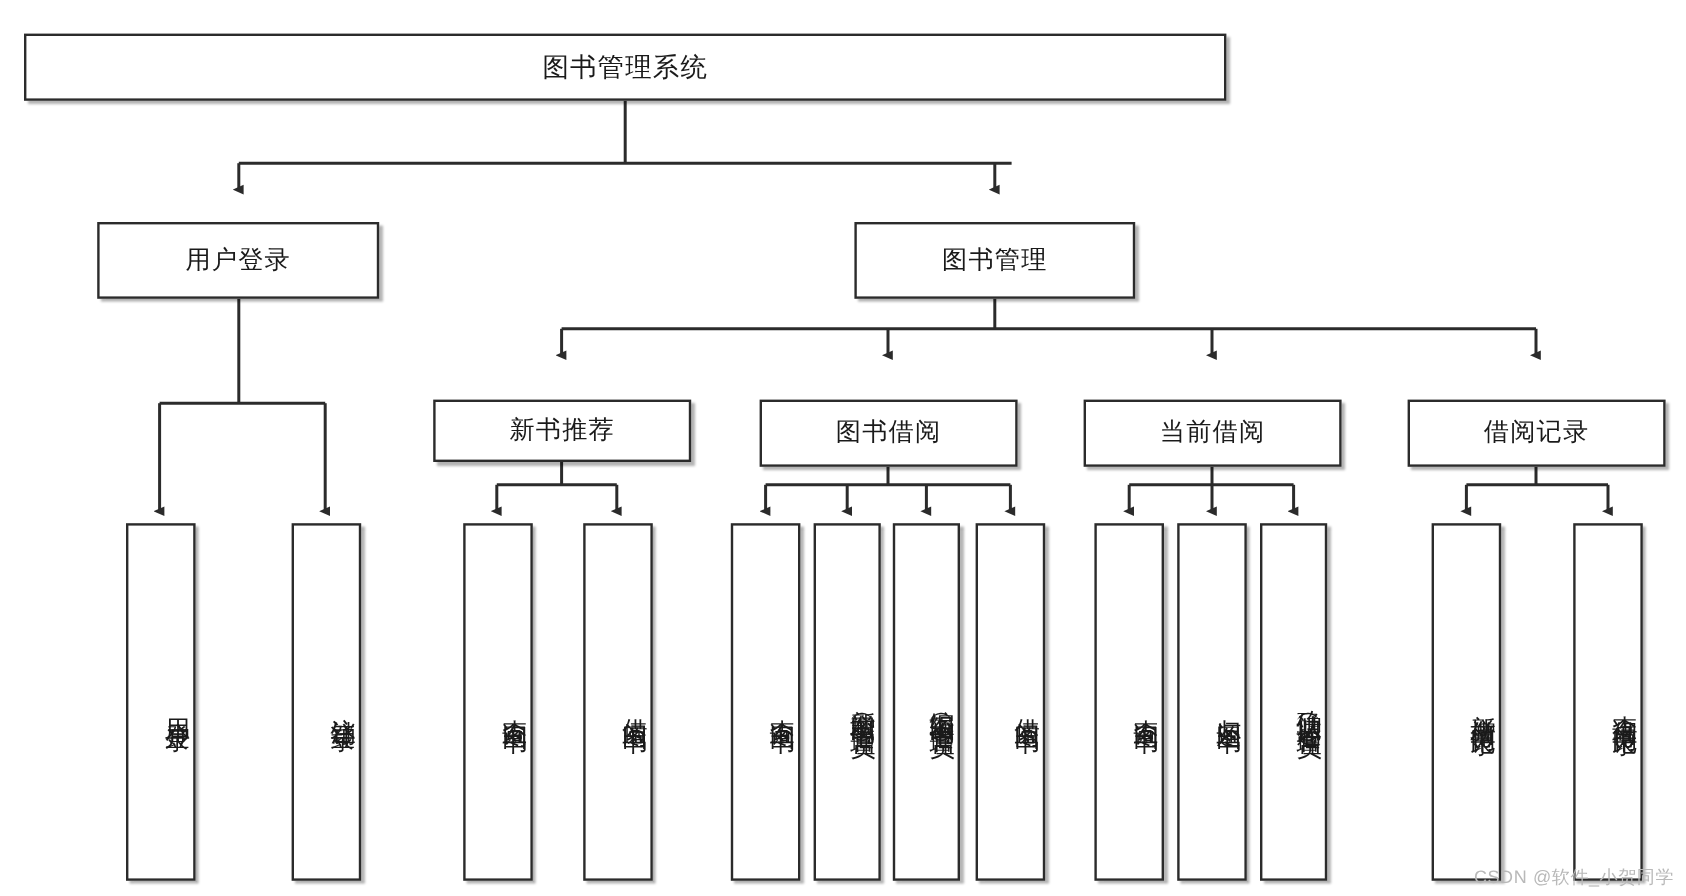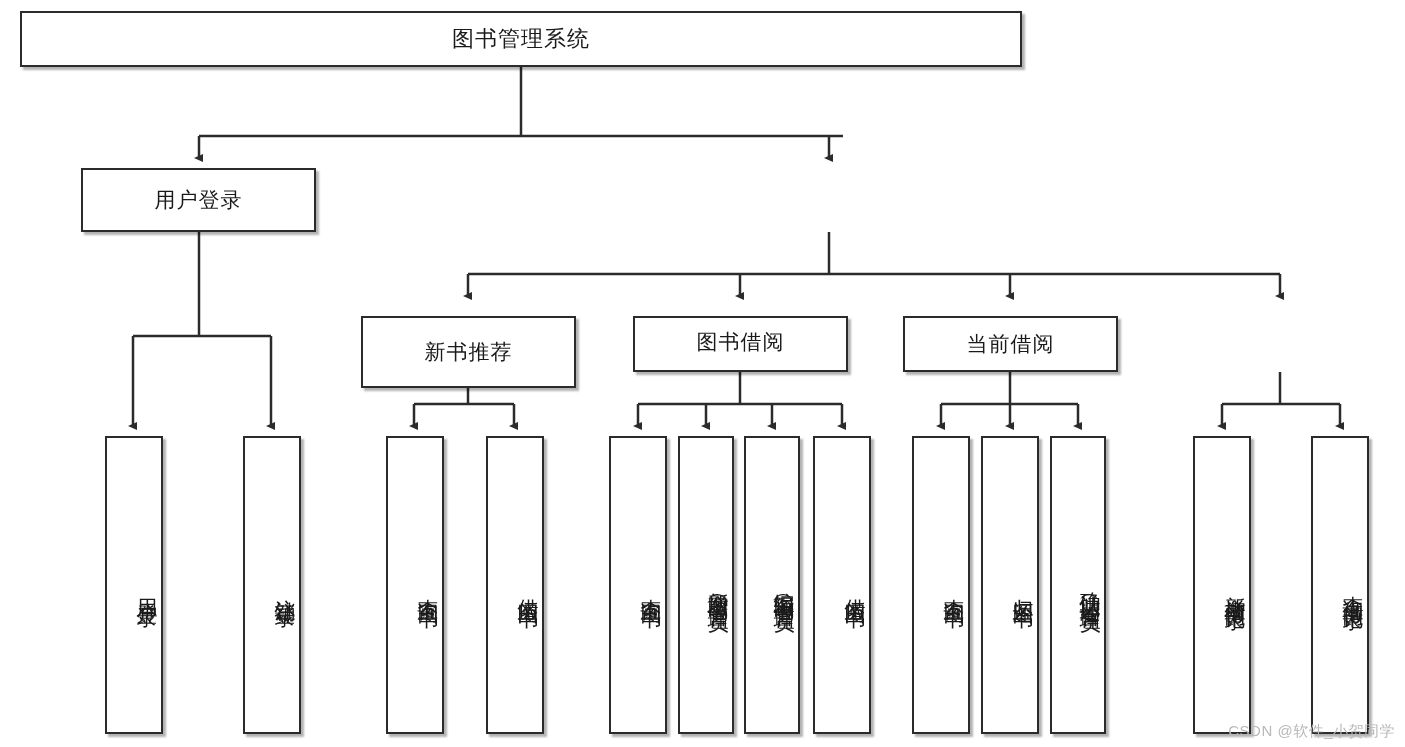--- a/index.html
+++ b/index.html
@@ -33,20 +33,21 @@
     box-shadow: 3px 3px 2px rgba(0,0,0,0.30);
     display: flex;
     align-items: center;
     justify-content: center;
     color: #1a1a1a;
   }
   .node.horiz {
     font-size: 21px;
     letter-spacing: 1px;
     line-height: 1.2;
+    margin-top: 17px;
   }
   .node.root {
     font-size: 22px;
   }
   .node.vert {
     writing-mode: vertical-rl;
     text-orientation: upright;
     font-size: 21px;
     letter-spacing: 3px;
     padding-top: 6px;
@@ -122,29 +123,35 @@
     </g>
   </svg>
 
   <div class="node horiz root" style="left:20px; top:11px; width:1002px; height:56px;">
     <span>图书管理系统</span>
   </div>
 
   <div class="node horiz" style="left:81px; top:168px; width:235px; height:64px;">
     <span>用户登录</span>
   </div>
+  <div class="node horiz" style="left:712px; top:168px; width:234px; height:64px;">
+    <span>图书管理</span>
+  </div>
 
-  <div class="node horiz" style="left:361px; top:316px; width:215px; height:72px;">
+  <div class="node horiz" style="left:361px; top:316px; width:215px; height:52px;">
     <span>新书推荐</span>
   </div>
-  <div class="node horiz" style="left:633px; top:316px; width:215px; height:56px;font-family:Liberation Mono, monospace;">
+  <div class="node horiz" style="left:633px; top:316px; width:215px; height:56px;">
     <span>图书借阅</span>
   </div>
   <div class="node horiz" style="left:903px; top:316px; width:215px; height:56px;justify-content:center;">
     <span>当前借阅</span>
+  </div>
+  <div class="node horiz" style="left:1173px; top:316px; width:215px; height:56px;">
+    <span>借阅记录</span>
   </div>
 
   <div class="node vert" style="left:105px; top:436px; width:58px; height:298px;">
     <span class="vtext">用户登录</span>
   </div>
   <div class="node vert" style="left:243px; top:436px; width:58px; height:298px;">
     <span class="vtext">注销登录</span>
   </div>
 
   <div class="node vert" style="left:386px; top:436px; width:58px; height:298px;">

